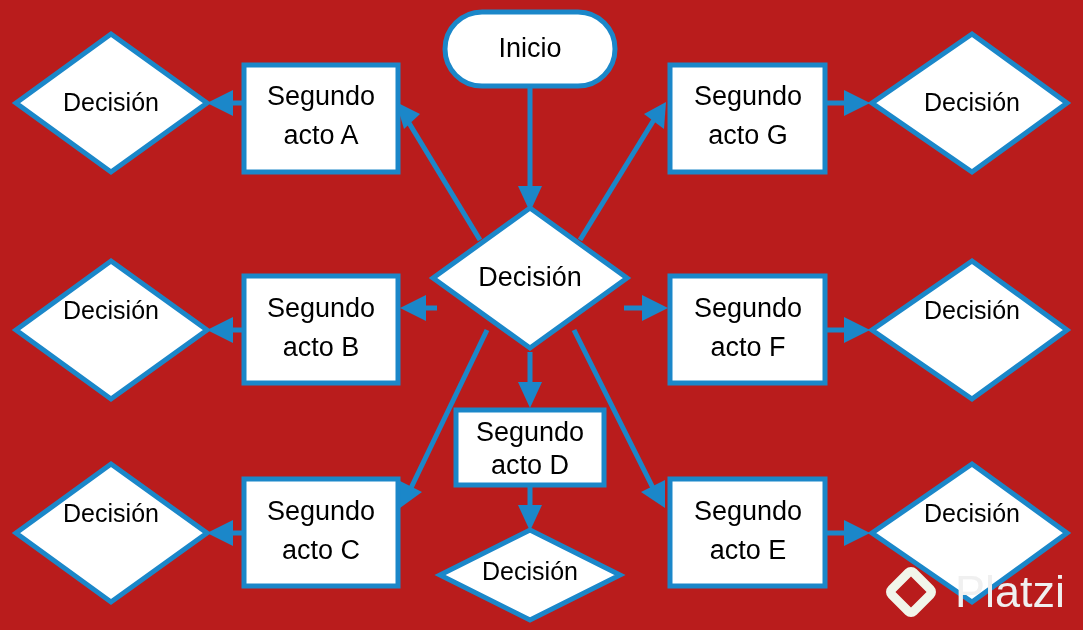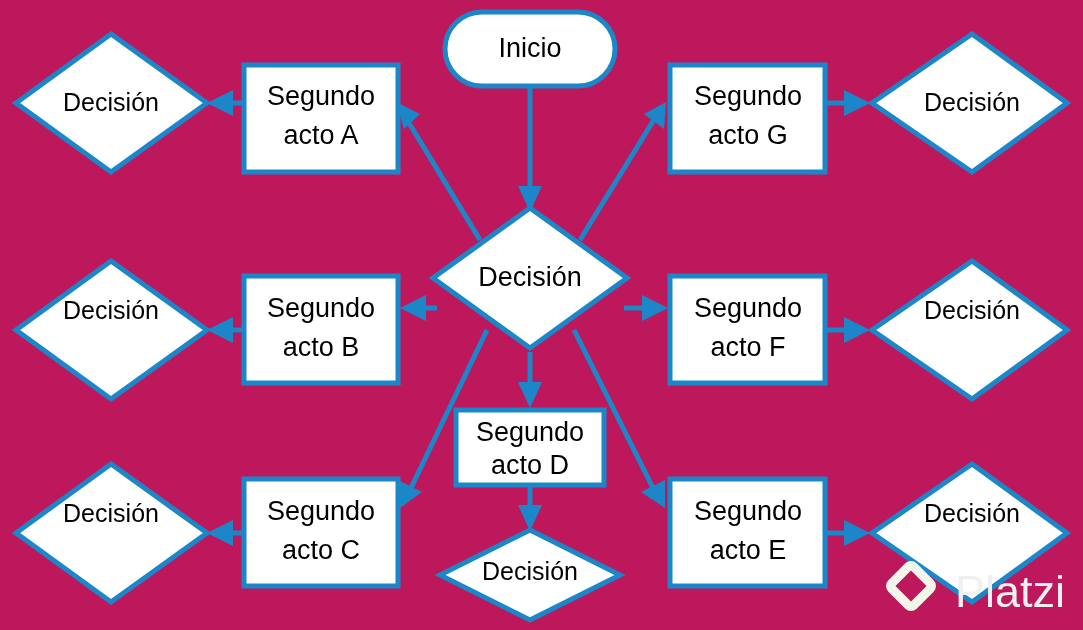--- a/index.html
+++ b/index.html
@@ -8,21 +8,21 @@
     padding: 0;
     background: #ffffff;
   }
   body {
     font-family: "Liberation Sans", sans-serif;
   }
   #canvas {
     position: relative;
     width: 1083px;
     height: 630px;
-    background: #be185d;
+    background: #b91c1c;
     overflow: hidden;
   }
   svg#flow {
     position: absolute;
     left: 0;
     top: 0;
     width: 1083px;
     height: 630px;
     display: block;
   }
@@ -60,20 +60,21 @@
     dominant-baseline: middle;
   }
   .node-label.small {
     font-size: 25px;
   }
   .watermark {
     position: absolute;
     right: 18px;
     bottom: 12px;
     display: flex;
+    align-items: center;
     gap: 24px;
     opacity: 1;
     pointer-events: none;
   }
   .watermark-mark {
     width: 40px;
     height: 40px;
     border: 9px solid #f1f5ea;
     border-radius: 8px;
     transform: rotate(45deg);

